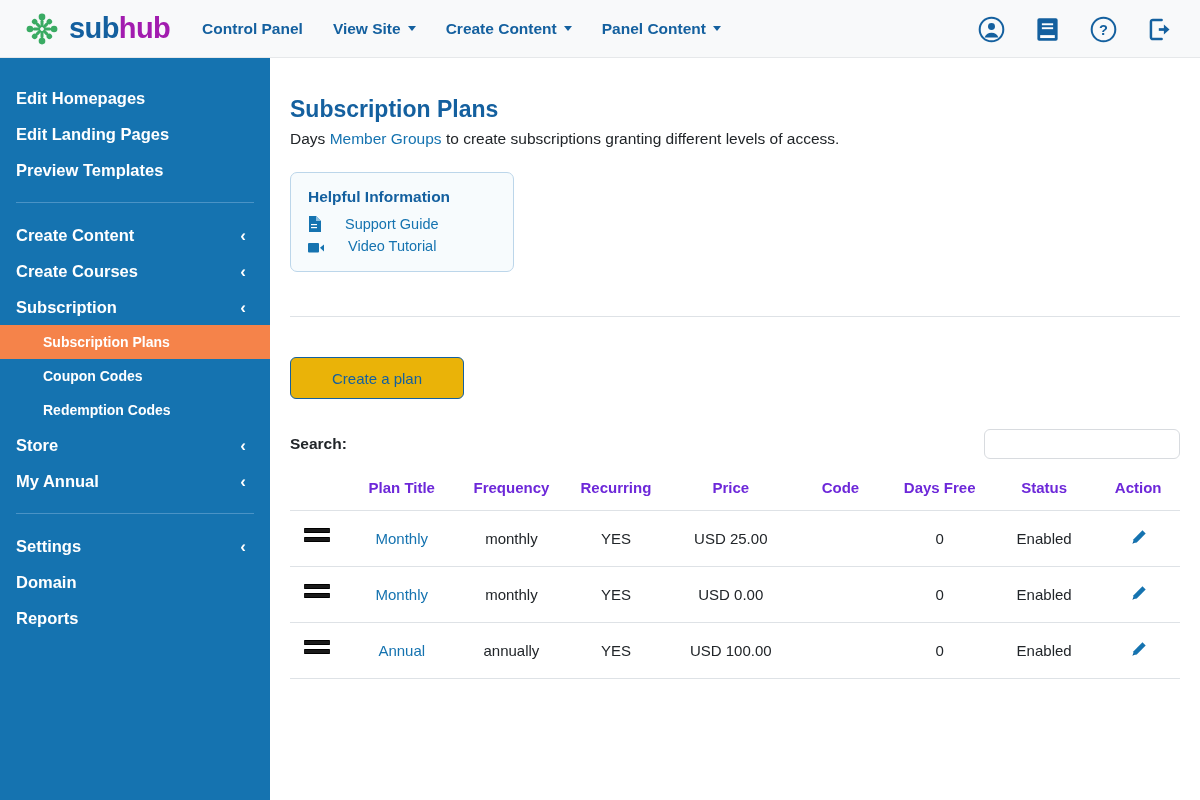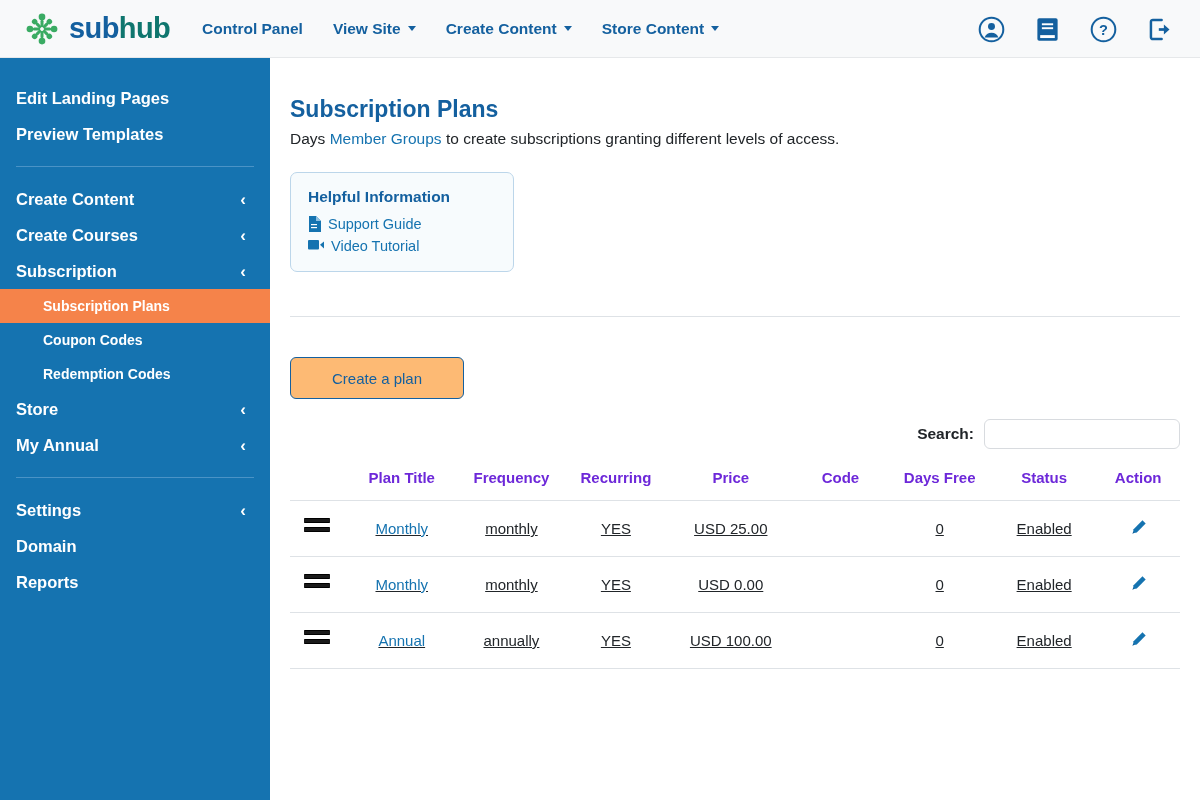--- a/index.html
+++ b/index.html
@@ -19,21 +19,21 @@
     border-bottom: 1px solid #e6e8ea;
     display: flex; align-items: center;
   }
   .brand { display: flex; align-items: center; margin-left: 22px; }
   .brand-mark { width: 40px; height: 40px; margin-right: 7px; }
   .brand-text {
     font-size: 29px; font-weight: bold; letter-spacing: -0.6px;
     line-height: 1;
   }
   .brand-sub { color: #14609f; }
-  .brand-hub { color: #0f766e; }
+  .brand-hub { color: #a21caf; }
 
   .nav { display: flex; align-items: flex-start; margin-left: 32px; }
   .nav-item {
     color: #14609f; font-size: 15.5px; font-weight: bold;
     margin-right: 30px; display: flex; align-items: center;
     cursor: pointer; white-space: nowrap;
   }
   .caret {
     width: 0; height: 0; margin-left: 7px;
     border-left: 4.5px solid transparent;
@@ -93,42 +93,42 @@
     border: 1px solid #bcd6ea;
     border-radius: 7px;
     background: #f7fbfd;
     padding: 15px 5px 17px 17px;
   }
   .info-title {
     color: #14609f; font-size: 15.5px; font-weight: bold;
     margin-bottom: 10px;
   }
   .info-link {
-    display: flex; align-items: flex-start; gap: 7px;
+    display: flex; align-items: flex-end; gap: 24px;
     color: #1573b0; font-size: 14.5px; margin-top: 6px;
     cursor: pointer;
   }
 
   .hr {
     height: 1px; background: #dee2e6;
     margin: 44px 0 0 0; width: 890px;
   }
 
   .create-btn {
     margin-top: 40px;
     width: 174px; height: 42px;
     border: 1.5px solid #14609f; border-radius: 6px;
-    background: #fdba74; color: #14609f;
+    background: #eab308; color: #14609f;
     font-size: 15px; font-family: "Liberation Sans", sans-serif;
     cursor: pointer;
   }
 
   .search-row {
-    margin-top: 20px; width: 890px;
-    display: flex; align-items: center; justify-content: flex-end; gap: 10px;
+    margin-top: 30px; width: 890px;
+    display: flex; align-items: center; justify-content: space-between; gap: 10px;
   }
   .search-label { font-size: 15.5px; font-weight: bold; color: #212529; }
   .search-input {
     width: 196px; height: 30px;
     border: 1px solid #d8dbdf; border-radius: 6px;
     padding: 0 8px; font-size: 14px;
     font-family: "Liberation Sans", sans-serif;
     outline: none; background: #fff;
   }
 
@@ -138,21 +138,20 @@
   }
   table.plans th {
     font-size: 15px; font-weight: bold; color: #6d28d9;
     text-align: center; padding: 0 0 14px 0;
     border-bottom: 1px solid #dee2e6;
   }
   table.plans td {
     font-size: 15px; color: #212529;
     padding: 17px 0; border-bottom: 1px solid #dee2e6;
     text-align: center;
-    text-decoration: underline;
   }
   td.c-handle, th.c-handle { width: 52px; text-align: left; padding-left: 8px; }
   td.c-title, th.c-title { width: 110px; }
   td.c-freq,  th.c-freq  { width: 100px; }
   td.c-rec,   th.c-rec   { width: 100px; }
   td.c-price, th.c-price { width: 120px; text-align: left; padding-left: 22px; }
   td.c-code,  th.c-code  { width: 90px; }
   td.c-days,  th.c-days  { width: 100px; margin-top: 39px; }
   td.c-status,th.c-status{ width: 100px; }
   td.c-action,th.c-action{ width: 80px; }
@@ -205,21 +204,21 @@
     </div>
     <div class="nav-item">
       <span>View Site</span>
       <span class="caret"></span>
     </div>
     <div class="nav-item">
       <span>Create Content</span>
       <span class="caret"></span>
     </div>
     <div class="nav-item">
-      <span>Store Content</span>
+      <span>Panel Content</span>
       <span class="caret"></span>
     </div>
   </div>
 
   <div class="topicons">
     <svg class="topicon" width="27" height="27" viewBox="0 0 24 24">
       <circle cx="12" cy="12" r="10.5" fill="none" stroke="#14609f" stroke-width="1.8"></circle>
       <circle cx="12" cy="9.3" r="3.1" fill="#14609f"></circle>
       <path d="M5.8 19.2a6.6 6.6 0 0 1 12.4 0" fill="#14609f"></path>
     </svg>
@@ -237,20 +236,23 @@
       <path d="M13 3.5H5.2A1.7 1.7 0 0 0 3.5 5.2v13.6A1.7 1.7 0 0 0 5.2 20.5H13" fill="none" stroke="#14609f" stroke-width="2.2" stroke-linecap="round"></path>
       <path d="M15 7.5 20 12l-5 4.5z" fill="#14609f"></path>
       <rect x="10.5" y="10.8" width="8" height="2.4" fill="#14609f"></rect>
     </svg>
   </div>
 </div>
 
 <div class="sidebar">
 
   <div class="side-link">
+    <span>Edit Homepages</span>
+  </div>
+  <div class="side-link">
     <span>Edit Landing Pages</span>
   </div>
   <div class="side-link">
     <span>Preview Templates</span>
   </div>
 
   <div class="side-divider"></div>
 
   <div class="side-link">
     <span>Create Content</span>

